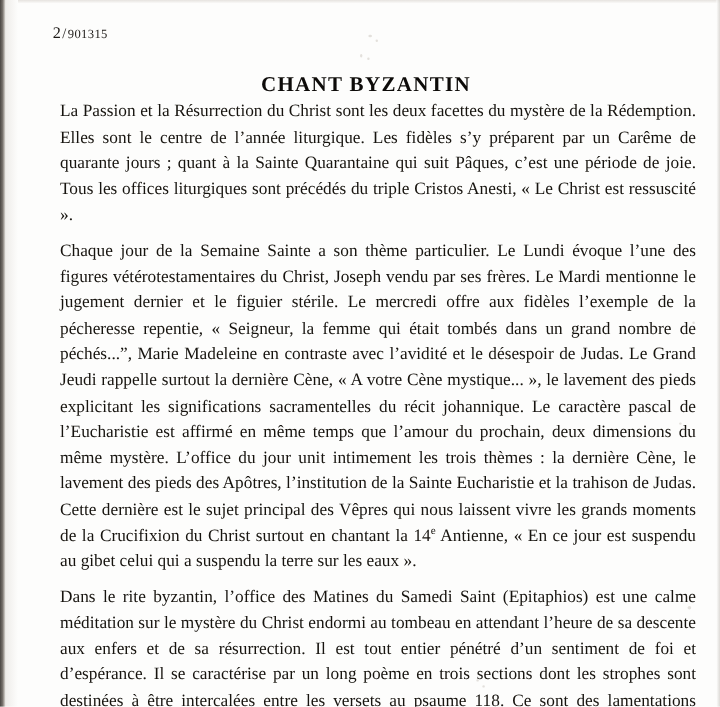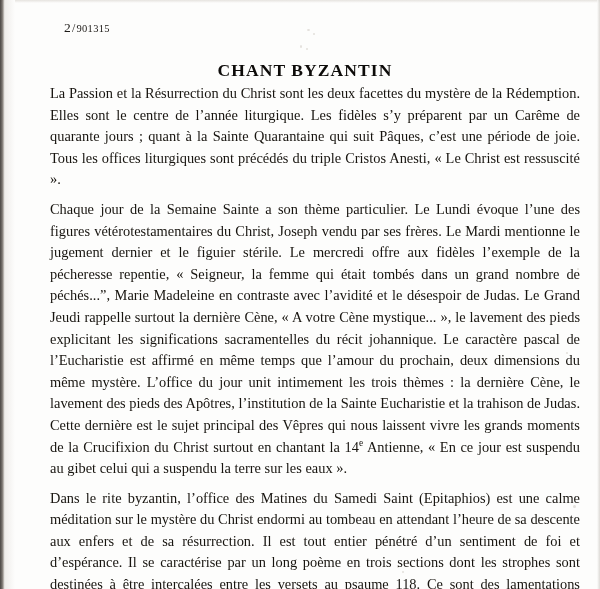--- a/index.html
+++ b/index.html
@@ -52,21 +52,21 @@
 
   .page {
     position: absolute;
     left: 0; top: 0;
     width: 600px;
     height: 589px;
   }
 
   .page-header {
     position: absolute;
-    left: 64px;
+    left: 44px;
     top: 20px;
     font-size: 12.5px;
     letter-spacing: .2px;
     color: #1d1a17;
     white-space: nowrap;
   }
   .page-header .folio {
     font-size: 13.5px;
   }
   .page-header .sep {

